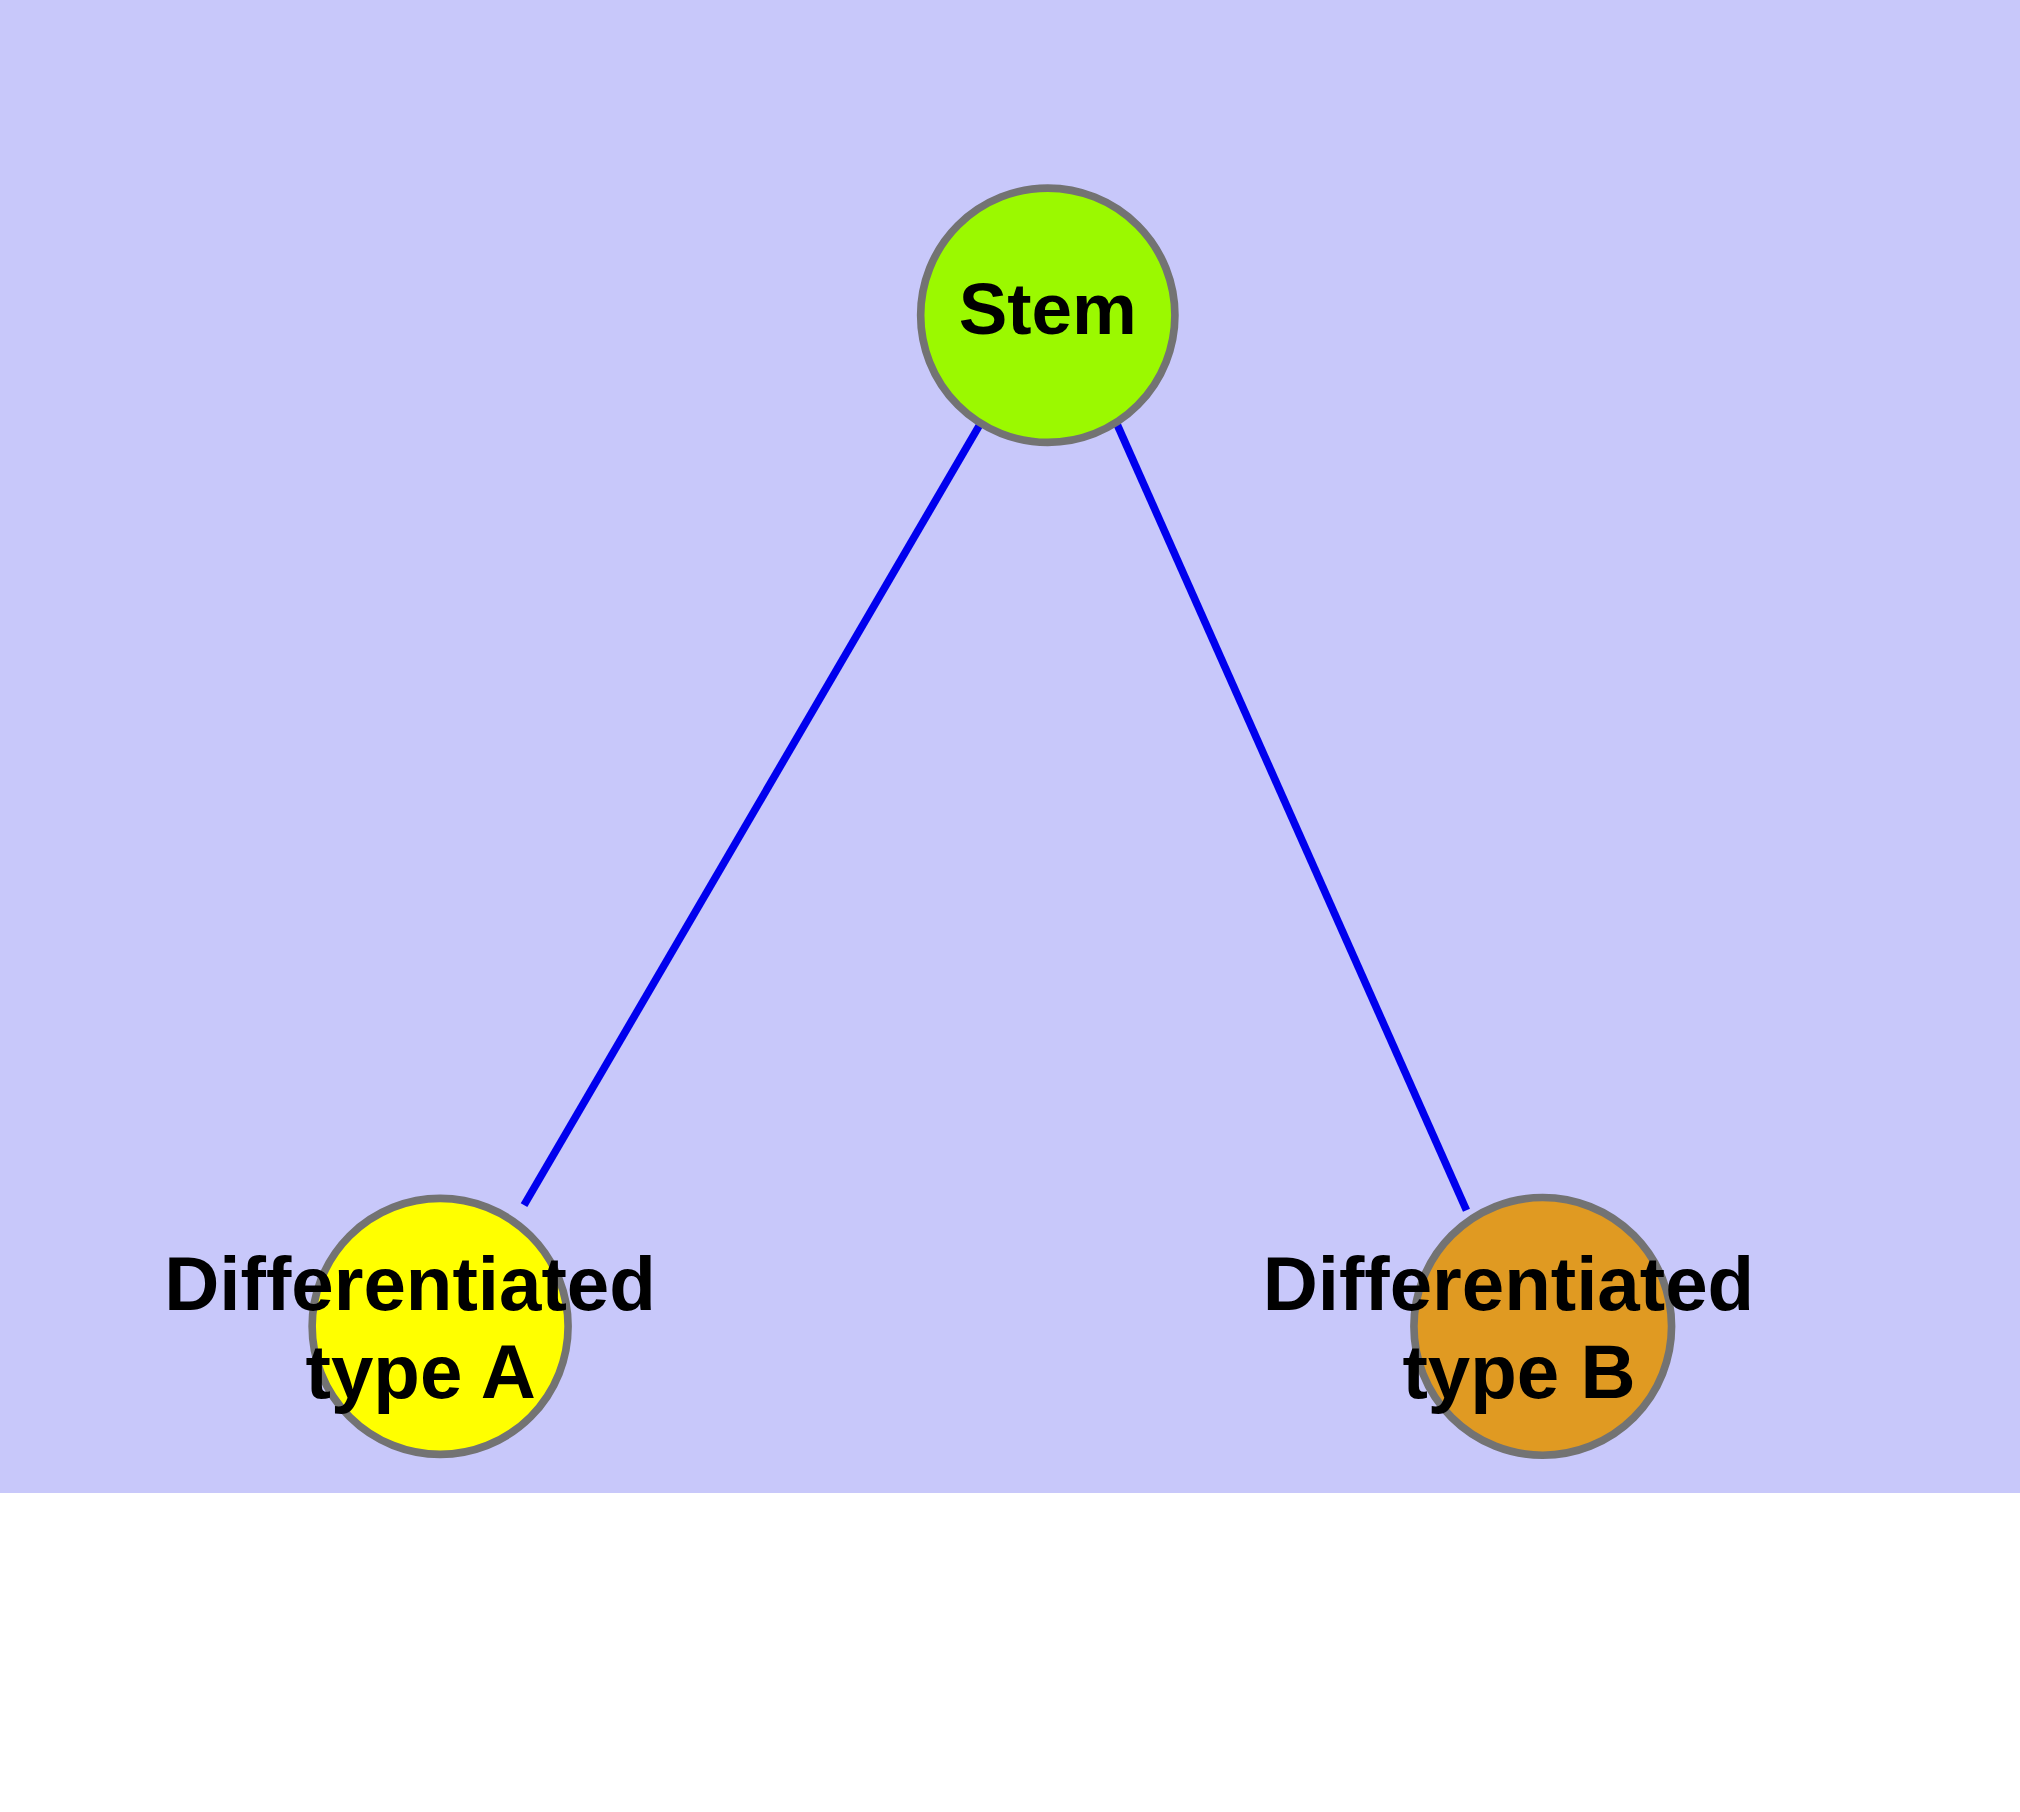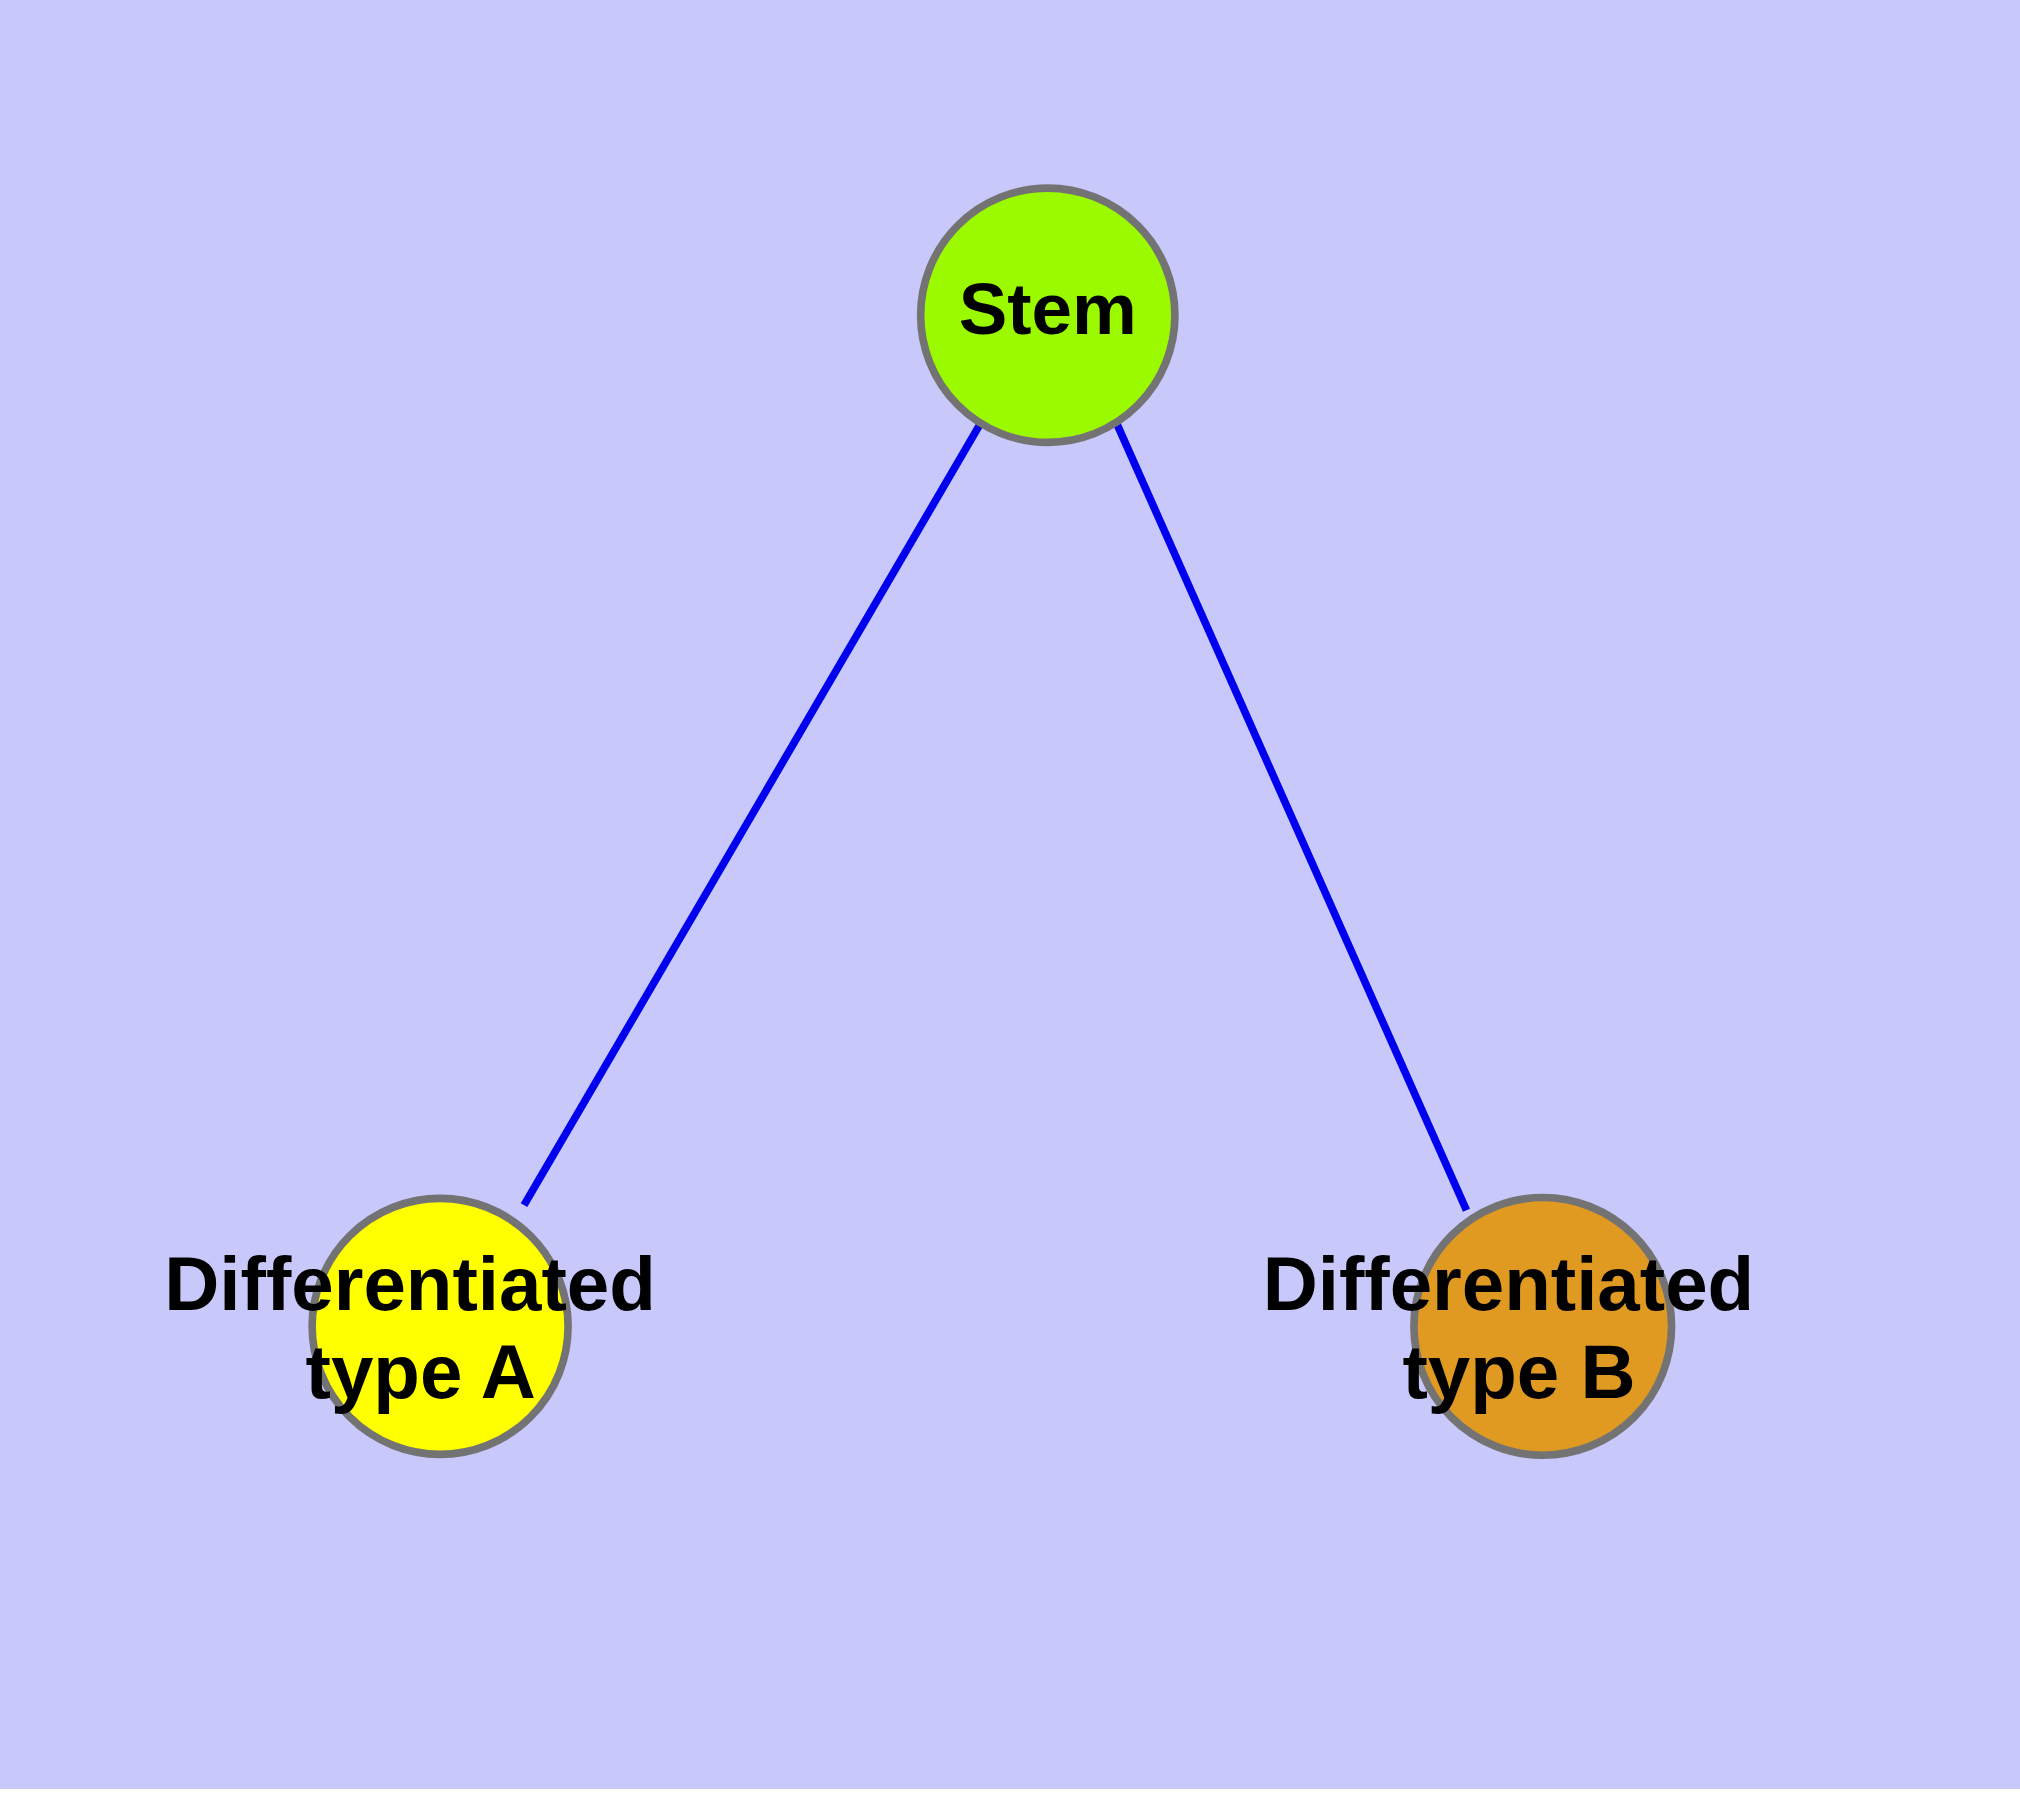--- a/index.html
+++ b/index.html
@@ -3,21 +3,21 @@
 <meta charset="utf-8">
 <style>
   html, body {
     margin: 0;
     padding: 0;
     background: #ffffff;
   }
   #canvas {
     position: relative;
     width: 2021px;
-    height: 1789px;
+    height: 1493px;
     background: #c8c8fa;
     overflow: hidden;
     font-family: "Liberation Sans", sans-serif;
   }
   #graph-svg {
     position: absolute;
     top: 0;
     left: 0;
     width: 2021px;
     height: 1812px;

